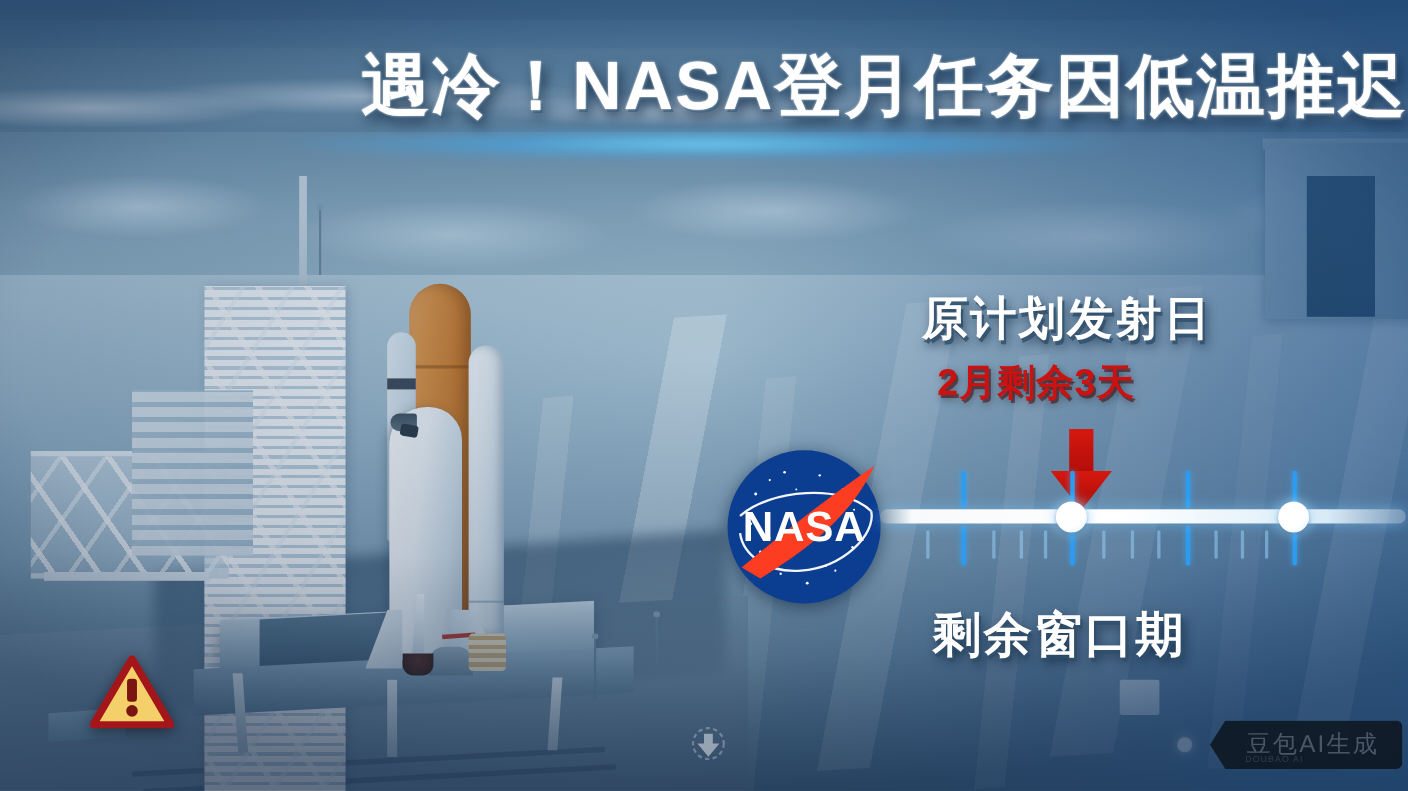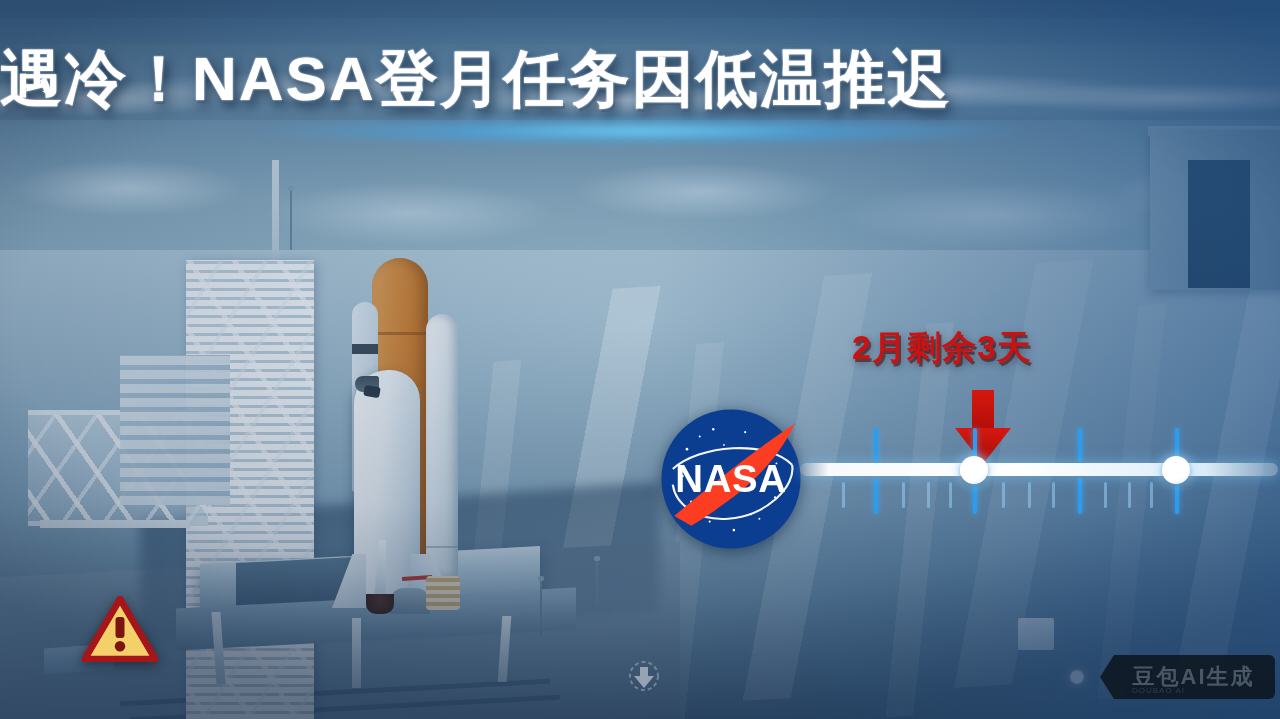--- a/index.html
+++ b/index.html
@@ -275,21 +275,21 @@
     pointer-events:none;
   }
   
   .right-wash {
     position:absolute; right:0; top:0; width:620px; height:100%;
     background:linear-gradient(270deg, rgba(22,74,136,.38) 0%, rgba(24,74,132,.20) 45%, rgba(24,74,132,0) 100%);
     pointer-events:none;
   }
 
   
-  .title-band { position:absolute; left:0; top:46px; width:100%; text-align:left; }
+  .title-band { position:absolute; left:0; top:46px; width:100%; text-align:right; }
   .title {
     font-size:62px; font-weight:bold; letter-spacing:2px; color:#ffffff;
     line-height:1.05;
     text-shadow:
       0 0 2px rgba(255,255,255,.9),
       2px 3px 0 rgba(60,95,125,.75),
       4px 6px 12px rgba(10,30,55,.75);
     white-space:nowrap;
   }
   .glow-bar {
@@ -379,21 +379,21 @@
   .watermark {
     position:absolute; left:1100px; top:655px; width:175px; height:44px;
     background:rgba(14,22,32,.88);
     border-radius:6px;
     clip-path:polygon(14px 0, 100% 0, 100% 100%, 14px 100%, 0 50%);
     display:flex; align-items:center; justify-content:center;
     overflow:hidden;
   }
   .wm-text {
     color:rgba(120,135,150,.55);
-    font-size:22px; font-weight:bold; letter-spacing:2px;
+    font-size:22px; font-weight:normal; letter-spacing:2px;
     padding-left:12px;
     white-space:nowrap;
   }
   .wm-sub {
     position:absolute; bottom:4px; left:32px;
     color:rgba(95,110,126,.4); font-size:8px; letter-spacing:1px;
   }
 </style>
 </head>
 <body>
@@ -488,20 +488,21 @@
         <circle cx="56" cy="114" r="1.2"></circle>
           <circle cx="150" cy="100" r="1.2"></circle>
       </g>
       <path d="M18 86 C55 52,150 44,186 80" stroke="#ffffff" stroke-width="3" fill="none" opacity=".95"></path>
       <path d="M186 80 C192 110,150 152,96 156 C52 159,22 136,18 108" stroke="#ffffff" stroke-width="3" fill="none" opacity=".95"></path>
       <path d="M20 152 C70 110,130 62,190 22 C160 86,108 126,44 166 Z" fill="#fc3d21"></path>
       <text x="100" y="118" font-family="'Liberation Sans',sans-serif" font-size="54" font-weight="bold" fill="#ffffff" text-anchor="middle" letter-spacing="1">NASA</text>
     </svg>
   </div>
 
+  <div class="label-planned">原计划发射日</div>
   <div class="label-countdown">2月剩余3天</div>
 
   <div class="arrow-shaft"></div>
   <div class="arrow-head"></div>
 
   <div class="timeline">
 
     <div class="tick-major" style="left:84px;top:28px;height:34px;"></div>
     <div class="tick-major" style="left:183px;top:28px;height:34px;"></div>
     <div class="tick-major" style="left:288px;top:28px;height:34px;"></div>
@@ -522,20 +523,21 @@
     <div class="tick-minor" style="left:338px;top:82px;height:26px;"></div>
     <div class="tick-minor" style="left:360px;top:82px;height:26px;"></div>
     <div class="tick-minor" style="left:52px;top:82px;height:26px;"></div>
 
     <div class="tl-bar"></div>
 
     <div class="node" style="left:170px;top:56px;"></div>
     <div class="node" style="left:372px;top:56px;"></div>
   </div>
 
+  <div class="label-window">剩余窗口期</div>
 
   <div class="warn">
     <svg viewBox="0 0 100 88" xmlns="http://www.w3.org/2000/svg" aria-hidden="true">
       <path d="M50 4 L97 84 L3 84 Z" fill="#f4d06a" stroke="#a4161a" stroke-width="9" stroke-linejoin="round"></path>
       <rect x="44" y="28" width="12" height="28" rx="4" fill="#7a1512"></rect>
       <circle cx="50" cy="67" r="7" fill="#7a1512"></circle>
     </svg>
   </div>
 
   <div class="dl-glyph">

